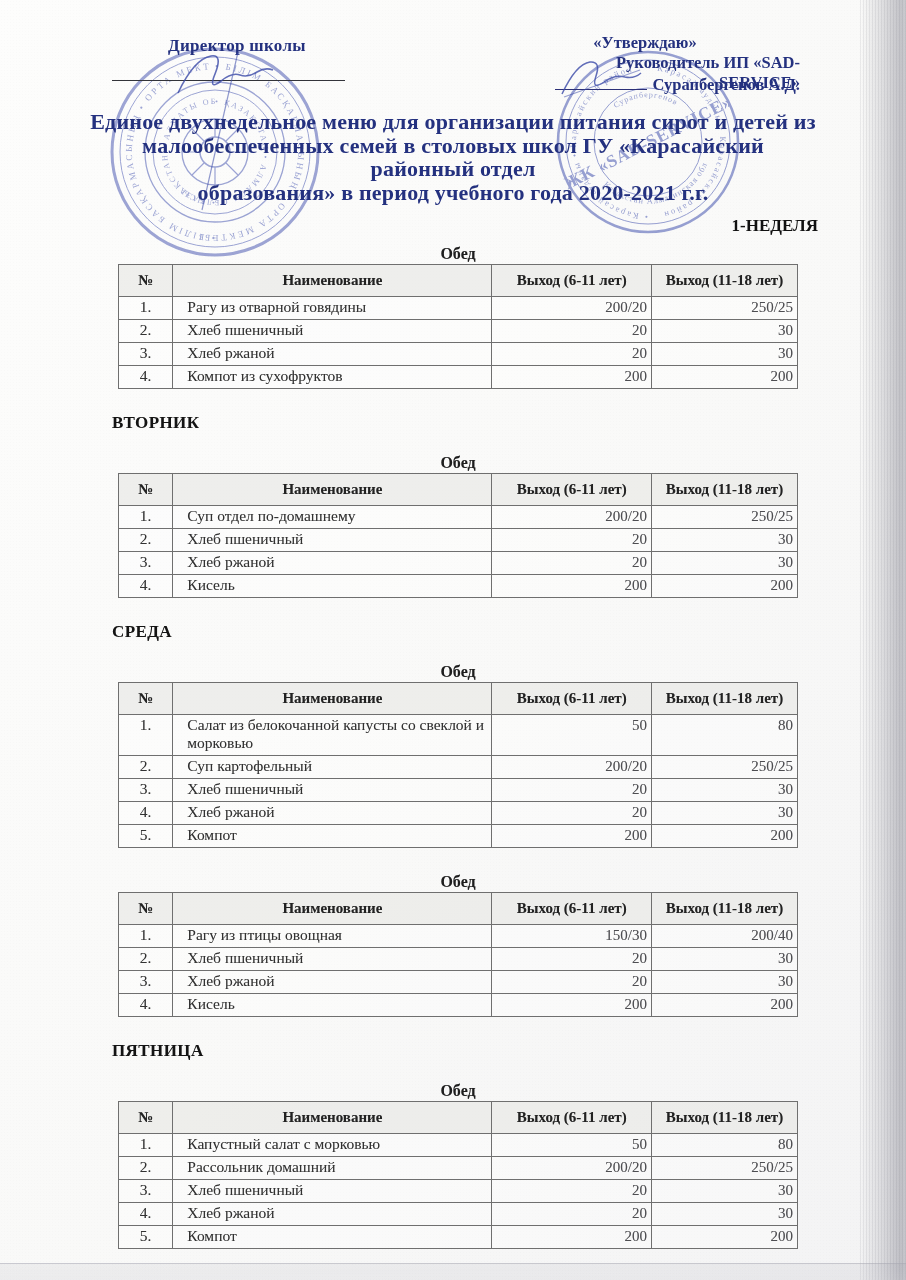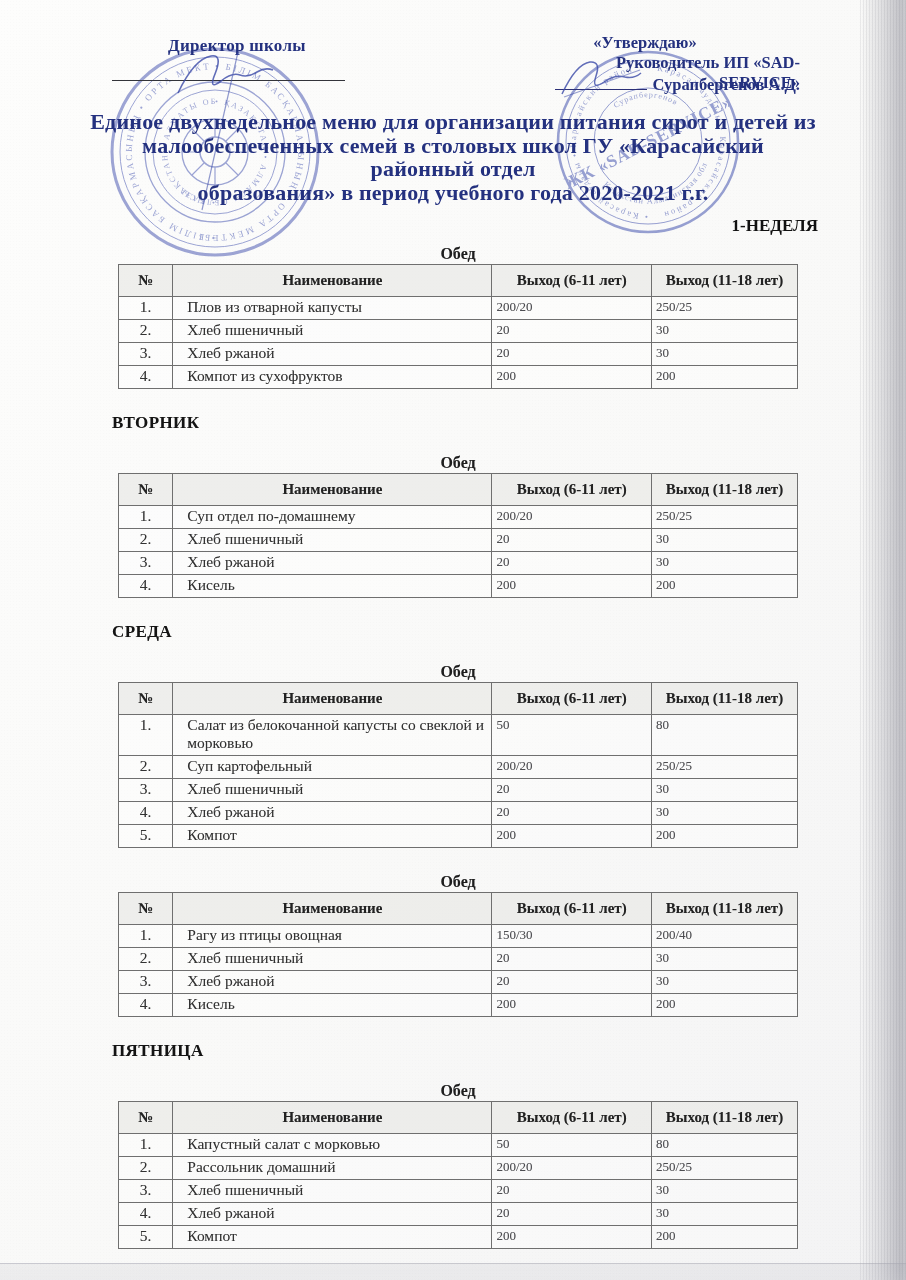--- a/index.html
+++ b/index.html
@@ -32,21 +32,21 @@
   #days{position:absolute;top:224px;left:0;right:0;}
   .day-section + .day-section{margin-top:24px;}
   .day-name{margin:0 0 3px 112px;font-size:17px;line-height:20px;font-weight:bold;color:#141414;letter-spacing:.4px;}
   .meal-label{width:680px;margin-left:118px;text-align:center;font-weight:bold;font-size:16px;line-height:20px;color:#1e1e1e;margin-top:20px;}
   table.menu{margin-left:118px;width:680px;border-collapse:collapse;table-layout:fixed;background:rgba(255,255,255,.35);}
   .menu th,.menu td{border:1px solid #6f6f6f;}
   .menu th{font-size:15px;font-weight:bold;padding:7px 2px;background:rgba(222,222,218,.45);color:#222;}
   .menu td{font-size:15.5px;line-height:18px;padding:1px 4px 3px;vertical-align:top;}
   td.num{text-align:center;color:#333;}
   td.dish{padding-left:14px;color:#323232;}
-  td.out{text-align:left;color:#4e4e52;font-size:13px;}
+  td.out{text-align:right;color:#4e4e52;font-size:15px;}
   .menu, .day-name, .meal-label{text-shadow:0 0 .4px rgba(40,40,40,.25);}
 
   
   .stamp{mix-blend-mode:multiply;opacity:.85;}
   .ring-text{fill:var(--ink);font-family:"Liberation Serif",serif;}
   svg text{font-family:"Liberation Serif",serif;}
 
   
   #scan-shadow-right{
     right:0;top:0;width:66px;height:1280px;pointer-events:none;
@@ -167,21 +167,21 @@
             <tr>
               <th>№</th>
               <th>Наименование</th>
               <th>Выход (6-11 лет)</th>
               <th>Выход (11-18 лет)</th>
             </tr>
           </thead>
           <tbody>
             <tr>
               <td class="num">1.</td>
-              <td class="dish">Плов из отварной капусты</td>
+              <td class="dish">Рагу из отварной говядины</td>
               <td class="out">200/20</td>
               <td class="out">250/25</td>
             </tr>
             <tr>
               <td class="num">2.</td>
               <td class="dish">Хлеб пшеничный</td>
               <td class="out">20</td>
               <td class="out">30</td>
             </tr>
             <tr>

